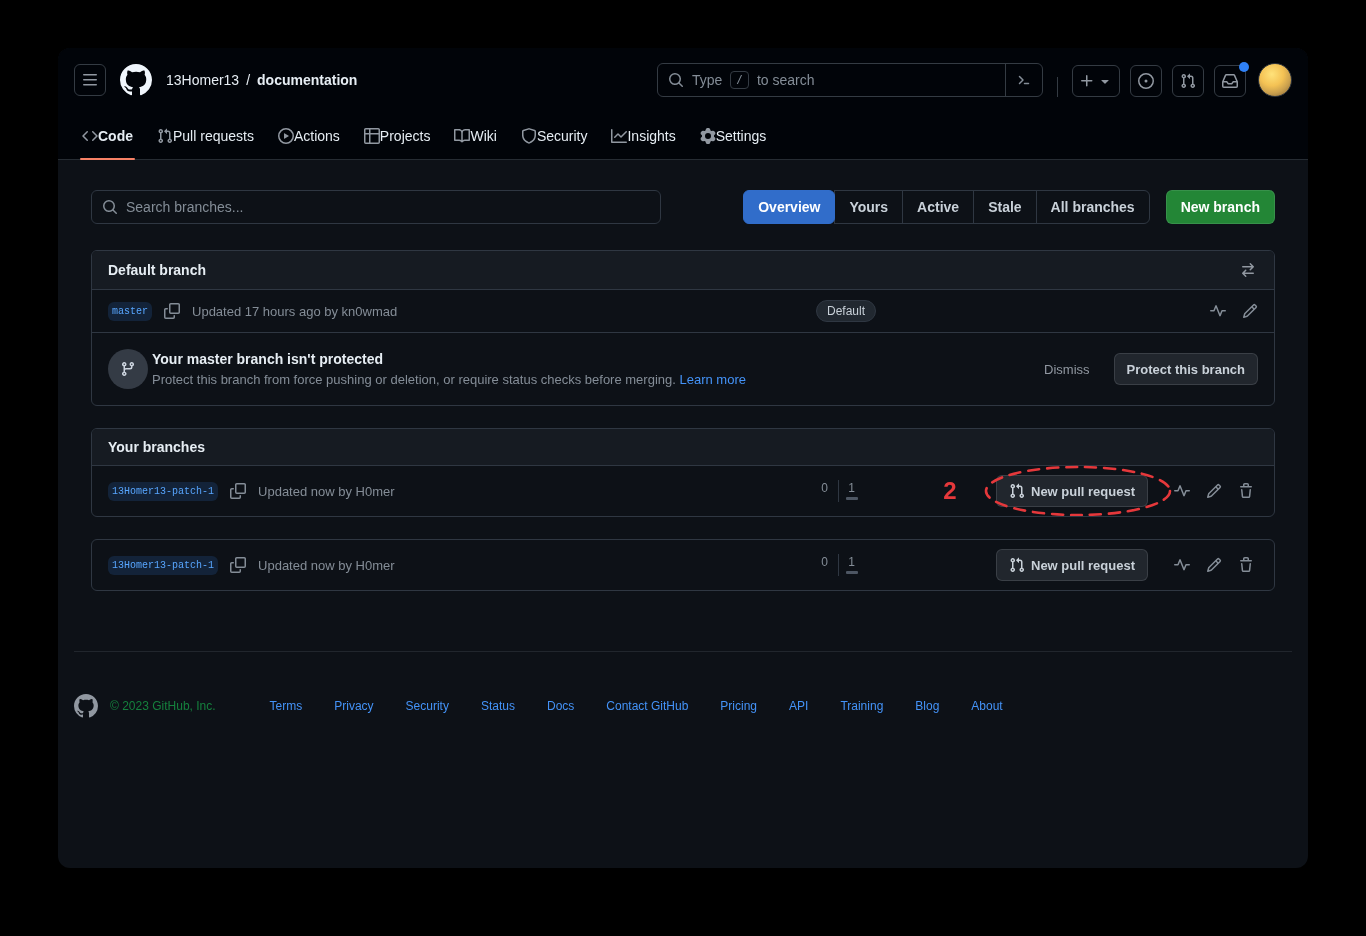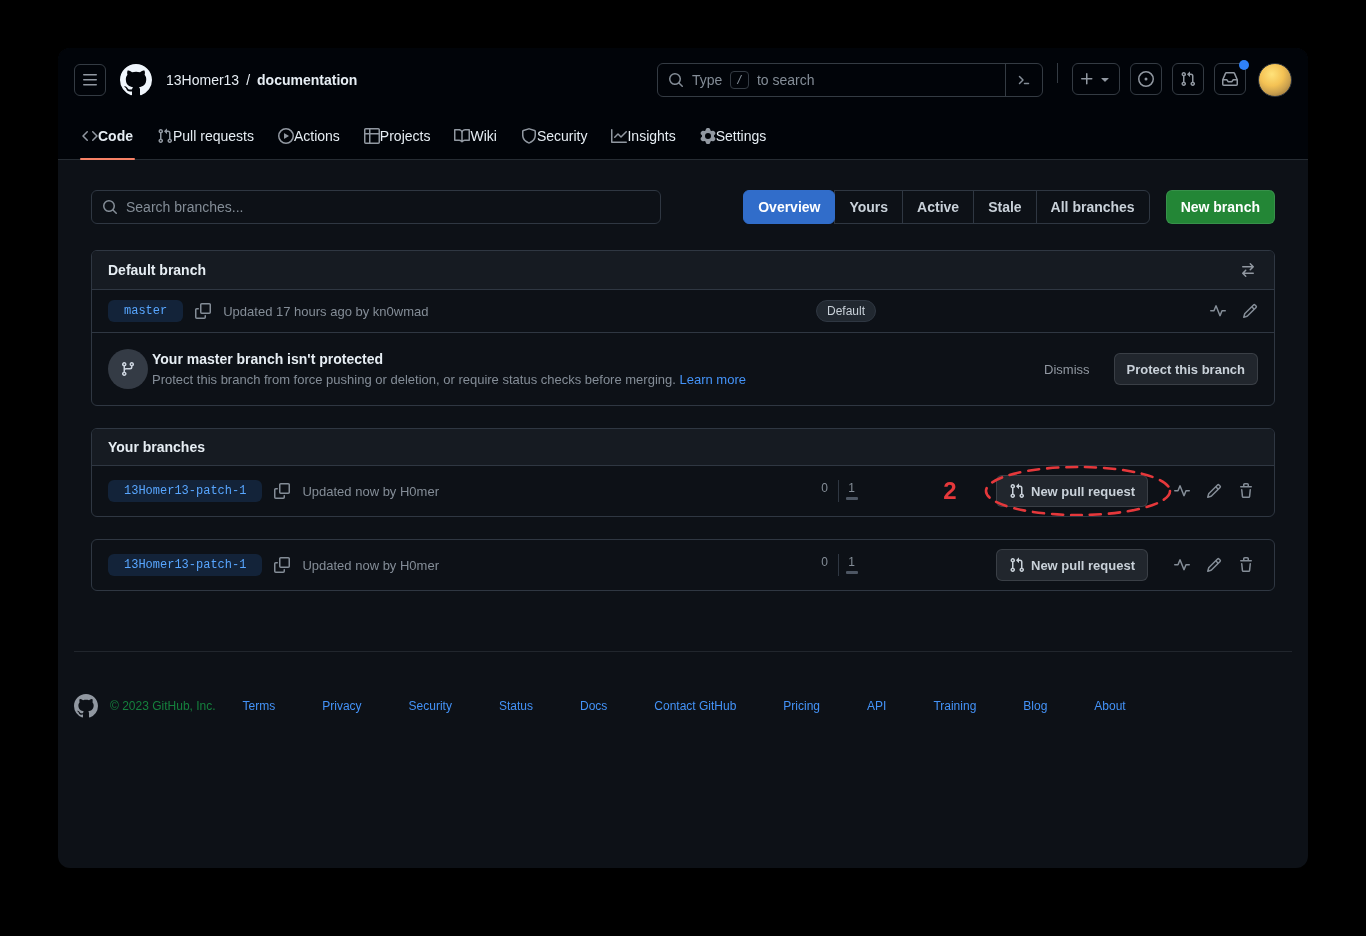--- a/index.html
+++ b/index.html
@@ -8,21 +8,21 @@
   a{cursor:pointer}
   svg{display:block}
   .window{position:absolute;left:58px;top:48px;width:1250px;height:820px;background:#0d1117;border-radius:12px;overflow:hidden}
 
   
   .gh-header{display:flex;align-items:center;height:64px;padding:0 16px;background:#010409}
   .icon-btn{width:32px;height:32px;display:flex;align-items:center;justify-content:center;background:transparent;border:1px solid #343b43;border-radius:6px;color:#9198a1;position:relative;flex:none}
   .gh-logo{color:#f0f6fc;margin-left:14px;flex:none}
   .breadcrumb{margin-left:14px;font-size:14px;color:#e6edf3;display:flex;align-items:center;gap:7px;white-space:nowrap}
   .breadcrumb .repo{font-weight:700}
-  .header-right{margin-left:auto;display:flex;align-items:flex-start}
+  .header-right{margin-left:auto;display:flex;align-items:flex-end}
   .global-search{width:384px;height:32px;border:1px solid #343b43;border-radius:6px;display:flex;align-items:center;color:#848d97;font-size:14px;background:transparent;padding:0;cursor:text}
   .gs-left{display:flex;align-items:center;gap:8px;padding:0 10px;flex:1}
   .gs-key{border:1px solid #343b43;border-radius:4px;padding:0 5px;font-size:11px;line-height:16px;color:#848d97}
   .gs-cmd{width:36px;align-self:stretch;border-left:1px solid #343b43;display:flex;align-items:center;justify-content:center;color:#848d97}
   .hdr-divider{width:1px;height:20px;background:#343b43;margin:0 14px}
   .plus-btn{width:48px;gap:2px}
   .hgap{margin-left:10px}
   .notif-dot{position:absolute;top:-4px;right:-4px;width:10px;height:10px;border-radius:50%;background:#2f81f7}
   .avatar{width:32px;height:32px;border-radius:50%;margin-left:12px;border:1px solid #30363d;background:radial-gradient(circle at 40% 32%,#ffe27a 0%,#f4c254 40%,#caa04e 65%,#7c5c2e 100%);flex:none;cursor:pointer}
 
@@ -47,21 +47,21 @@
   .fbtn.active{background:#316dca;border-color:#316dca;color:#fff;border-radius:6px;position:relative;z-index:2}
   .new-branch{margin-left:16px;height:34px;padding:4px 14px;background:#238636;border:1px solid rgba(240,246,252,.1);border-radius:6px;color:#fff;font-size:14px;font-weight:700}
 
   
   .box{margin-top:26px;border:1px solid #2f3742;border-radius:6px;overflow:hidden;background:#0d1117}
   .box-head{background:#161b22;border-bottom:1px solid #2f3742;padding:0 16px;height:38px;display:flex;align-items:center;font-size:14px;font-weight:700;color:#e6edf3}
   .head-action{margin-left:auto;background:none;border:none;color:#9198a1;padding:2px}
   .brow{display:flex;align-items:center;padding:0 16px;height:42px}
   .brow.tall{height:50px}
   .cell-info{flex:0 0 700px;display:flex;align-items:center;gap:10px;min-width:0}
-  .chip{font-family:"Liberation Mono","DejaVu Sans Mono",monospace;font-size:12px;color:#58a6ff;background:rgba(56,139,253,.15);padding:4px 16px;border-radius:6px;white-space:nowrap}
+  .chip{font-family:"Liberation Mono","DejaVu Sans Mono",monospace;font-size:10px;color:#58a6ff;background:rgba(56,139,253,.15);padding:4px 4px;border-radius:6px;white-space:nowrap}
   .copy-btn{background:none;border:none;color:#848d97;padding:2px;display:flex}
   .updated{font-size:13px;color:#848d97;white-space:nowrap}
   .pill{font-size:12px;font-weight:500;color:#c9d1d9;background:#212830;border:1px solid #2f3742;border-radius:999px;padding:3px 10px;margin-left:8px}
   .spacer{flex:1}
   .row-icons{display:flex;align-items:center;gap:16px;margin-left:26px}
   .ibtn{background:none;border:none;color:#848d97;padding:0;display:flex}
   .counts{width:60px;display:flex;align-items:center;justify-content:center;font-size:12px;color:#848d97}
   .count{display:flex;flex-direction:column;align-items:center;padding:0 7px;gap:3px;line-height:1}
   .count .bar{height:3px;width:12px;border-radius:1px;background:transparent}
   .count.ahead .bar{background:#4d5663}
@@ -78,21 +78,21 @@
   .banner-title{font-size:14px;font-weight:700;color:#e6edf3}
   .banner-desc{font-size:13px;color:#848d97;margin-top:5px}
   .banner-desc a{color:#4493f8;text-decoration:none}
   .banner-right{margin-left:auto;display:flex;align-items:center;gap:18px;flex:none}
   .dismiss{background:none;border:none;color:#9198a1;font-size:13px}
 
   
   .site-footer{margin:60px 16px 0;border-top:1px solid #21262d;padding-top:42px;display:flex;align-items:center}
   .f-logo{color:#9198a1}
   .f-copy{margin-left:12px;font-size:12px;color:#15803d}
-  .f-links{margin-left:27px;display:flex;gap:47px}
+  .f-links{margin-left:54px;display:flex;gap:32px}
   .f-links a{font-size:12px;color:#4493f8;text-decoration:none}
 </style>
 </head>
 <body>
 
 <svg width="0" height="0" style="position:absolute" aria-hidden="true">
   <defs>
     <symbol id="i-bars" viewBox="0 0 16 16">
         <path fill="currentColor" d="M1 2.75A.75.75 0 0 1 1.75 2h12.5a.75.75 0 0 1 0 1.5H1.75A.75.75 0 0 1 1 2.75Zm0 5A.75.75 0 0 1 1.75 7h12.5a.75.75 0 0 1 0 1.5H1.75A.75.75 0 0 1 1 7.75ZM1.75 12h12.5a.75.75 0 0 1 0 1.5H1.75a.75.75 0 0 1 0-1.5Z"></path>
       </symbol>

